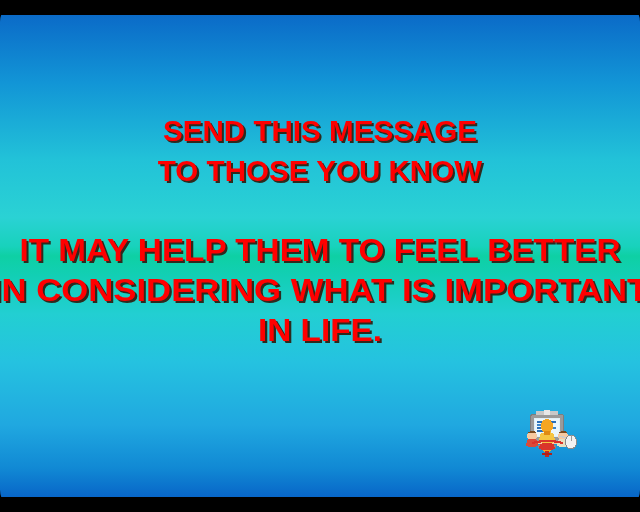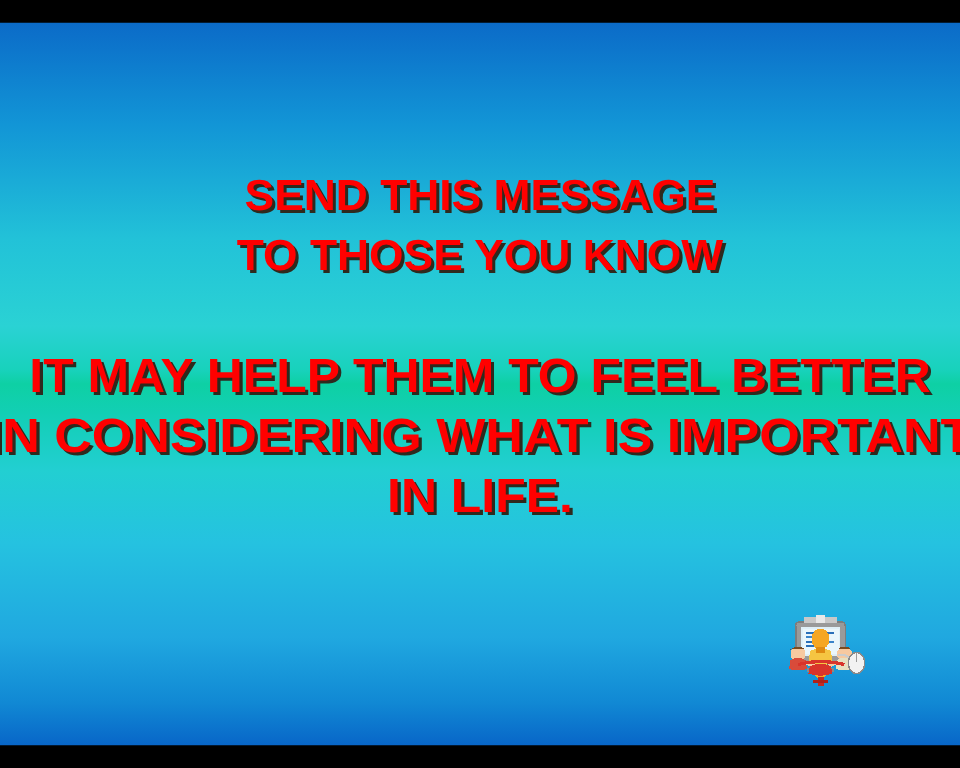--- a/index.html
+++ b/index.html
@@ -7,20 +7,21 @@
     padding: 0;
     background: #000;
   }
   #screen {
     position: relative;
     width: 640px;
     height: 512px;
     overflow: hidden;
     background: #000000;
     font-family: "Liberation Sans", sans-serif;
+    border-radius: 22px;
   }
   #bar-top, #bar-bottom {
     position: absolute;
     left: 0;
     width: 640px;
     background: #000000;
     z-index: 5;
   }
   #bar-top { top: 0; height: 15px; }
   #bar-bottom { top: 497px; height: 15px; }

